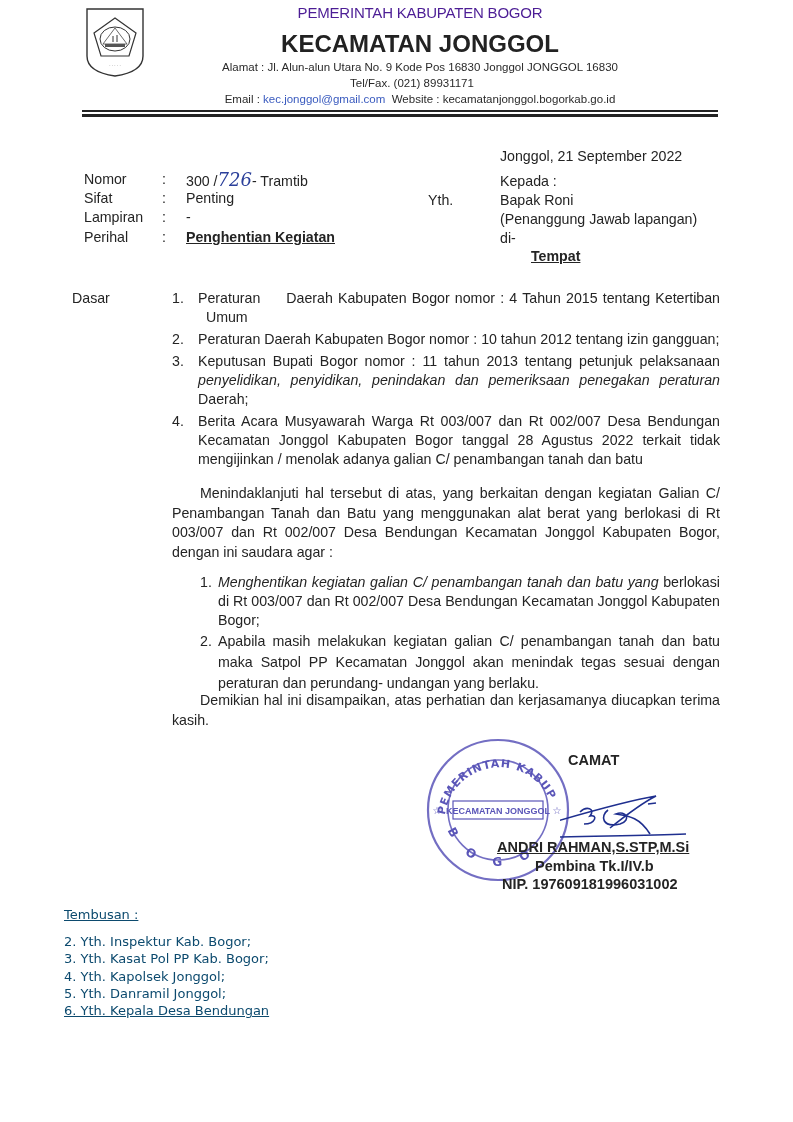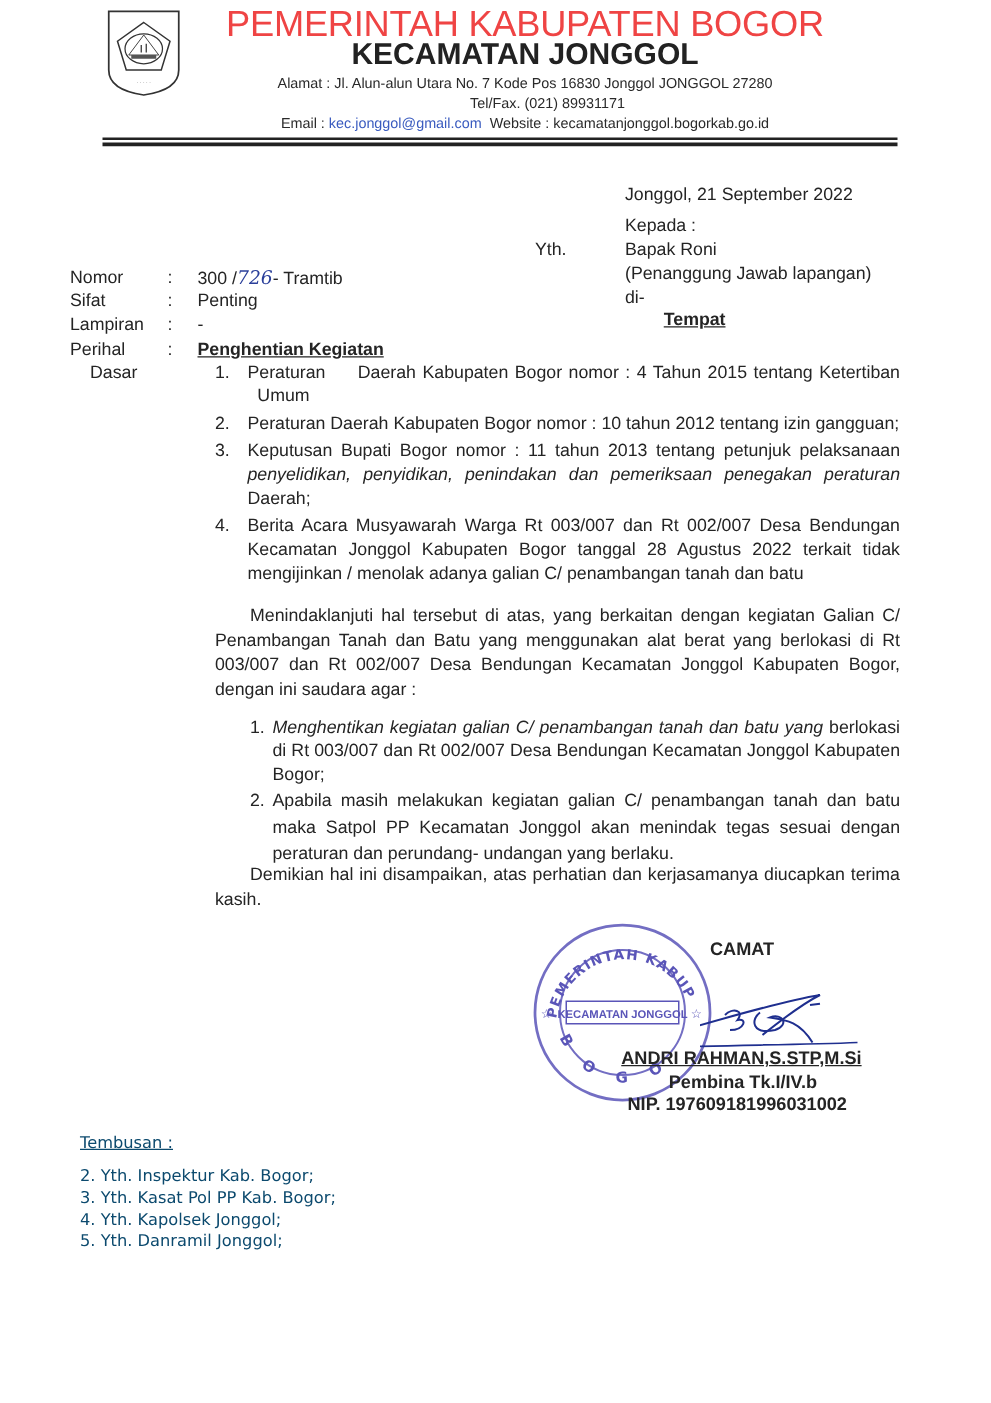--- a/index.html
+++ b/index.html
@@ -4,36 +4,36 @@
   <style>
     html, body { margin: 0; padding: 0; background: #ffffff; }
     body {
       width: 793px; height: 1122px; position: relative; overflow: hidden;
       font-family: "Liberation Sans", sans-serif; color: #1c1c1c;
     }
     .abs { position: absolute; }
 
     
     .logo { left: 84px; top: 6px; width: 62px; height: 72px; }
-    .hdr-title { left: 180px; width: 480px; text-align: center; top: 4px; font-size: 29px; letter-spacing: -0.2px; color: #ef4444; }
+    .hdr-title { left: 180px; width: 480px; text-align: center; top: 4px; font-size: 15px; letter-spacing: -0.2px; color: #4c1d95; }
     .hdr-sub { left: 180px; width: 480px; text-align: center; top: 30px; font-size: 24px; font-weight: bold; color: #222; }
     .hdr-addr { left: 150px; width: 540px; text-align: center; top: 61px; font-size: 11.5px; color: #2a2a2a; }
-    .hdr-tel { left: 168px; width: 540px; text-align: center; top: 77px; font-size: 11.5px; color: #2a2a2a; }
+    .hdr-tel { left: 142px; width: 540px; text-align: center; top: 77px; font-size: 11.5px; color: #2a2a2a; }
     .hdr-mail { left: 150px; width: 540px; text-align: center; top: 93px; font-size: 11.5px; color: #2a2a2a; }
     .hdr-mail a { color: #3a5bbf; }
     .rule1 { left: 82px; width: 636px; top: 110px; height: 2px; background: #222; }
     .rule2 { left: 82px; width: 636px; top: 114px; height: 3px; background: #222; }
 
     
     .txt { font-size: 14.2px; line-height: 19px; color: #242424; }
-    .meta-row { left: 56px; width: 320px; height: 19px; margin-top: 43px; }
+    .meta-row { left: 84px; width: 320px; height: 19px; }
     .meta-label { position: absolute; left: 0; top: 0; }
     .meta-colon { position: absolute; left: 78px; top: 0; }
     .meta-value { position: absolute; left: 102px; top: 0; white-space: nowrap; }
-    .handwritten { color: #2a3f9a; font-family: "DejaVu Serif", serif; font-style: italic; font-size: 15px; }
+    .handwritten { color: #2a3f9a; font-family: "DejaVu Serif", serif; font-style: italic; font-size: 18px; }
     .underline-bold { font-weight: bold; text-decoration: underline; }
 
     .date { left: 500px; top: 147px; }
     .kepada { left: 500px; top: 172px; }
     .yth { left: 428px; top: 191px; }
     .recipient { left: 500px; top: 191px; }
     .recipient-role { left: 500px; top: 210px; }
     .di { left: 500px; top: 229px; }
     .tempat { left: 531px; top: 247px; font-weight: bold; text-decoration: underline; }
 
@@ -75,21 +75,21 @@
     <ellipse cx="31" cy="33" rx="15" ry="12" fill="#fff" stroke="#333" stroke-width="1"></ellipse>
     <path d="M19 38 L31 22 L43 38 Z" fill="#fff" stroke="#444" stroke-width="0.8"></path>
     <rect x="21" y="38" width="20" height="3" fill="#555"></rect>
     <line x1="29" y1="30" x2="29" y2="36" stroke="#333" stroke-width="1"></line>
     <line x1="33" y1="29" x2="33" y2="36" stroke="#333" stroke-width="1"></line>
     <text x="31" y="61" font-size="4" text-anchor="middle" fill="#555" font-family="DejaVu Sans, sans-serif">· · · · ·</text>
   </svg>
 </div>
 <div class="abs hdr-title">PEMERINTAH KABUPATEN BOGOR</div>
 <div class="abs hdr-sub">KECAMATAN JONGGOL</div>
-<div class="abs hdr-addr">Alamat : Jl. Alun-alun Utara No. 7 Kode Pos 16830 Jonggol JONGGOL 27280</div>
+<div class="abs hdr-addr">Alamat : Jl. Alun-alun Utara No. 9 Kode Pos 16830 Jonggol JONGGOL 16830</div>
 <div class="abs hdr-tel">Tel/Fax. (021) 89931171</div>
 <div class="abs hdr-mail">
   <span>Email :</span>
   <a>kec.jonggol@gmail.com</a>
   &nbsp;<span>Website :</span>
   <span>kecamatanjonggol.bogorkab.go.id</span>
 </div>
 <div class="abs rule1"></div>
 <div class="abs rule2"></div>
 
@@ -193,13 +193,14 @@
 <div class="abs txt signer">ANDRI RAHMAN,S.STP,M.Si</div>
 <div class="abs txt rank">Pembina Tk.I/IV.b</div>
 <div class="abs txt nip">NIP. 197609181996031002</div>
 
 <div class="abs cc cc-title">Tembusan :</div>
 <ul class="abs cc cc-list">
   <li>2. Yth. Inspektur Kab. Bogor;</li>
   <li>3. Yth. Kasat Pol PP Kab. Bogor;</li>
   <li>4. Yth. Kapolsek Jonggol;</li>
   <li>5. Yth. Danramil Jonggol;</li>
+  <li class="last">6. Yth. Kepala Desa Bendungan</li>
 </ul>
 
 </body></html>

